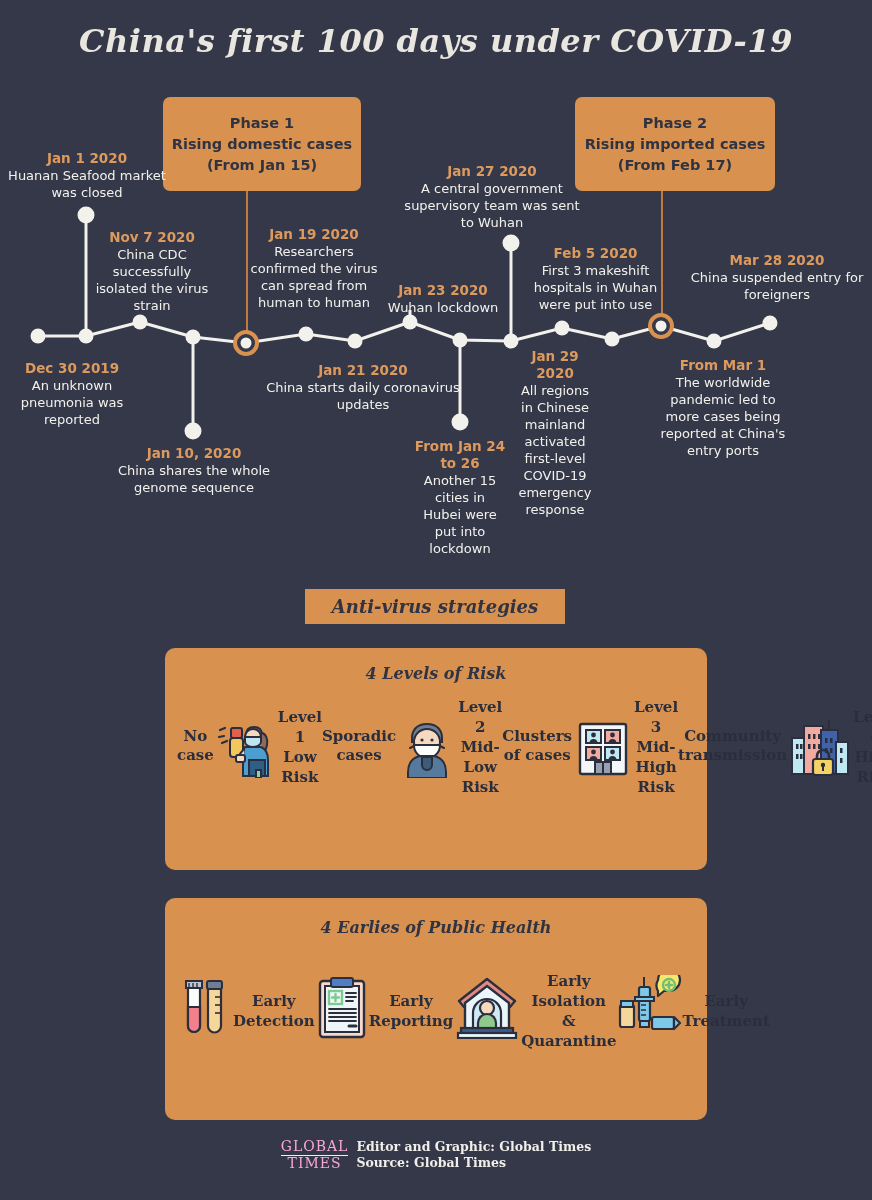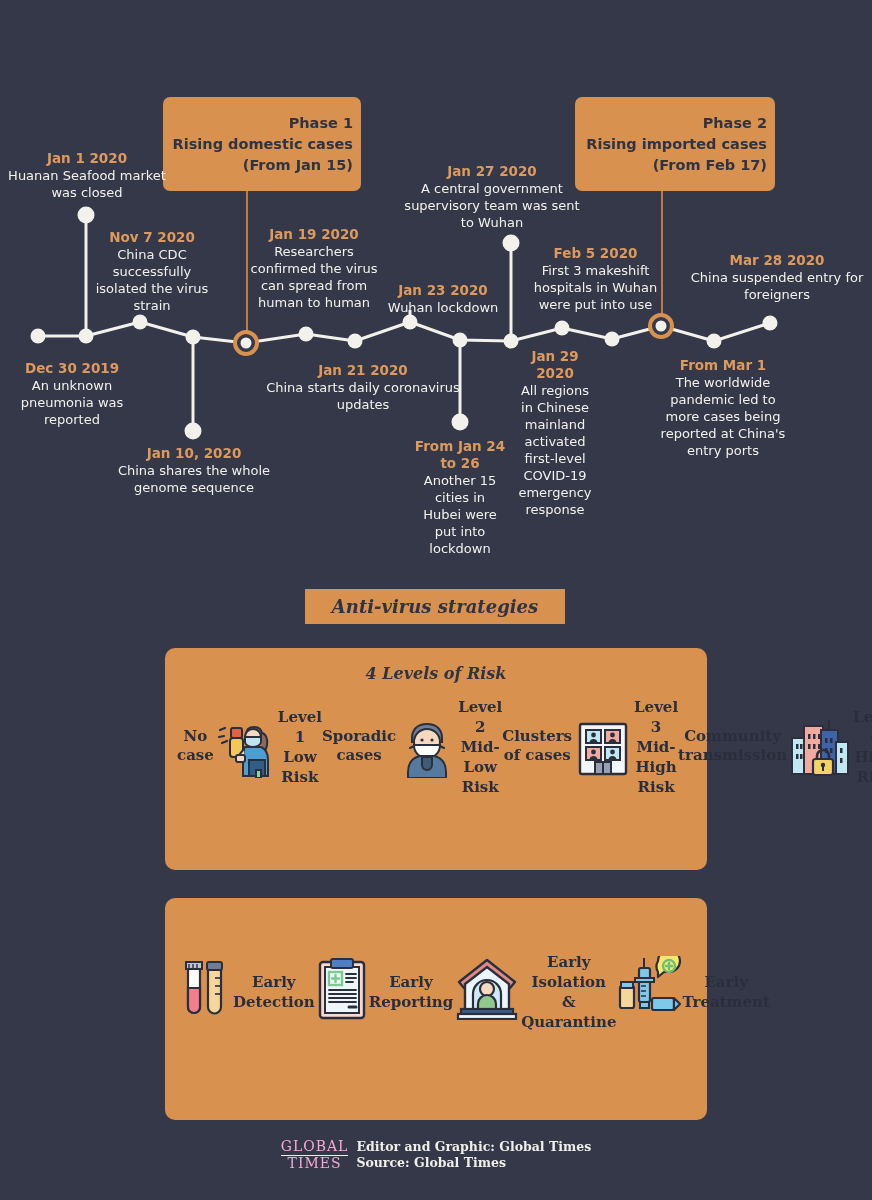--- a/index.html
+++ b/index.html
@@ -27,21 +27,21 @@
     position:absolute;
     background:#D9914F;
     border-radius:7px;
     color:#2F3342;
     font-family:"DejaVu Sans", sans-serif;
     font-weight:bold;
     font-size:14.5px;
     line-height:21px;
     text-align:center;
     display:flex;flex-direction:column;
-    align-items:flex-end;justify-content:center;
+    align-items:center;justify-content:center;
     box-sizing:border-box;
     padding:6px 8px;
   }
   .phase-stem{
     position:absolute;width:2px;background:#C07A3E;
   }
 
   
   #tl{position:absolute;left:0;top:0;width:872px;height:600px;}
 
@@ -105,20 +105,21 @@
   .gt-credit{
     font-family:"DejaVu Serif", serif;font-weight:bold;
     color:#F0EFEA;font-size:12.5px;line-height:16px;
   }
 </style>
 </head>
 <body>
 
 <div id="stage">
 
+  <div class="title">China's first 100 days under COVID-19</div>
 
   <div class="phase-box" style="left:163px;top:97px;width:198px;height:94px;">
     <div>Phase 1</div>
     <div>Rising domestic cases</div>
     <div>(From Jan 15)</div>
   </div>
   <div class="phase-stem" style="left:246px;top:191px;height:152px;"></div>
 
   <div class="phase-box" style="left:575px;top:97px;width:200px;height:94px;">
     <div>Phase 2</div>
@@ -347,20 +348,21 @@
         </div>
         <div class="col-bot">
           <span>Level 4</span><br>
           <span>High Risk</span>
         </div>
       </div>
     </div>
   </div>
 
   <div class="panel" style="left:165px;top:898px;width:542px;height:222px;padding:20px 12px 14px;">
+    <div class="panel-title">4 Earlies of Public Health</div>
 
     <div class="cols" style="margin-top:26px;">
       <div class="col">
         <div class="col-icon">
           <svg width="56" height="64" viewBox="0 0 56 64" xmlns="http://www.w3.org/2000/svg">
             <rect x="9" y="6" width="16" height="7" fill="#BEC5D2" stroke="#2B2F3D" stroke-width="2"></rect>
             <path d="M11 13h12v38a6 6 0 01-12 0z" fill="#FDFDFB" stroke="#2B2F3D" stroke-width="2.2"></path>
             <path d="M11 32h12v19a6 6 0 01-12 0z" fill="#F2808C" stroke="#2B2F3D" stroke-width="2.2"></path>
             <rect x="30" y="6" width="15" height="8" rx="2" fill="#6F7E93" stroke="#2B2F3D" stroke-width="2"></rect>
             <path d="M31 14h13v37a6.5 6.5 0 01-13 0z" fill="#F5D79B" stroke="#2B2F3D" stroke-width="2.2"></path>

